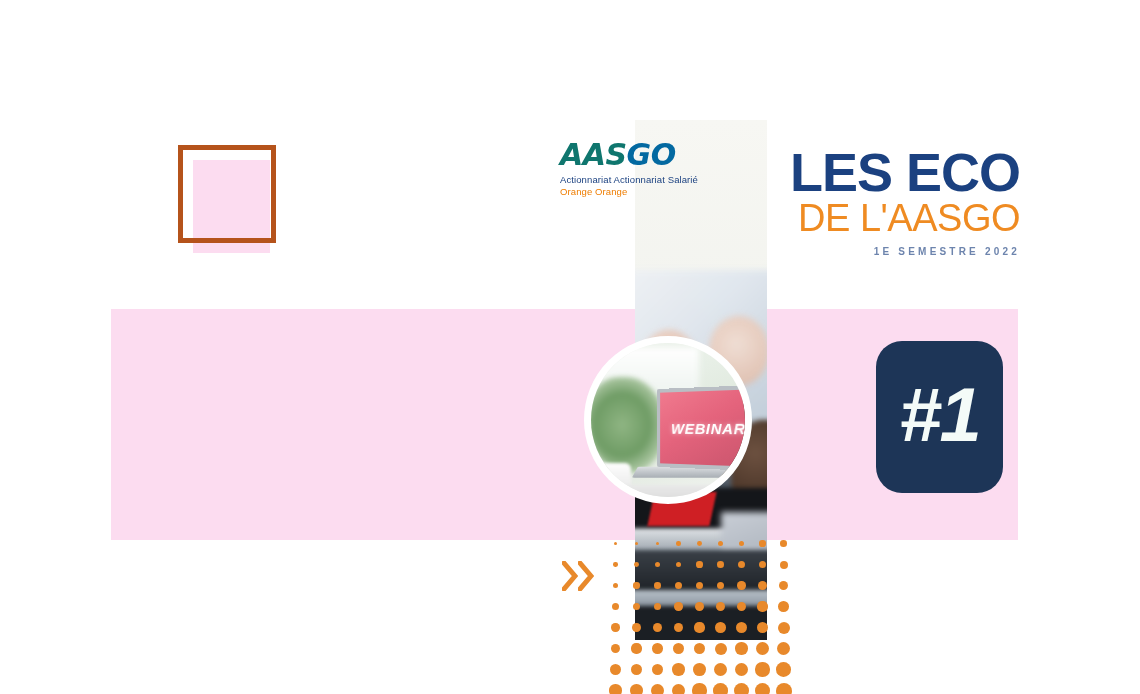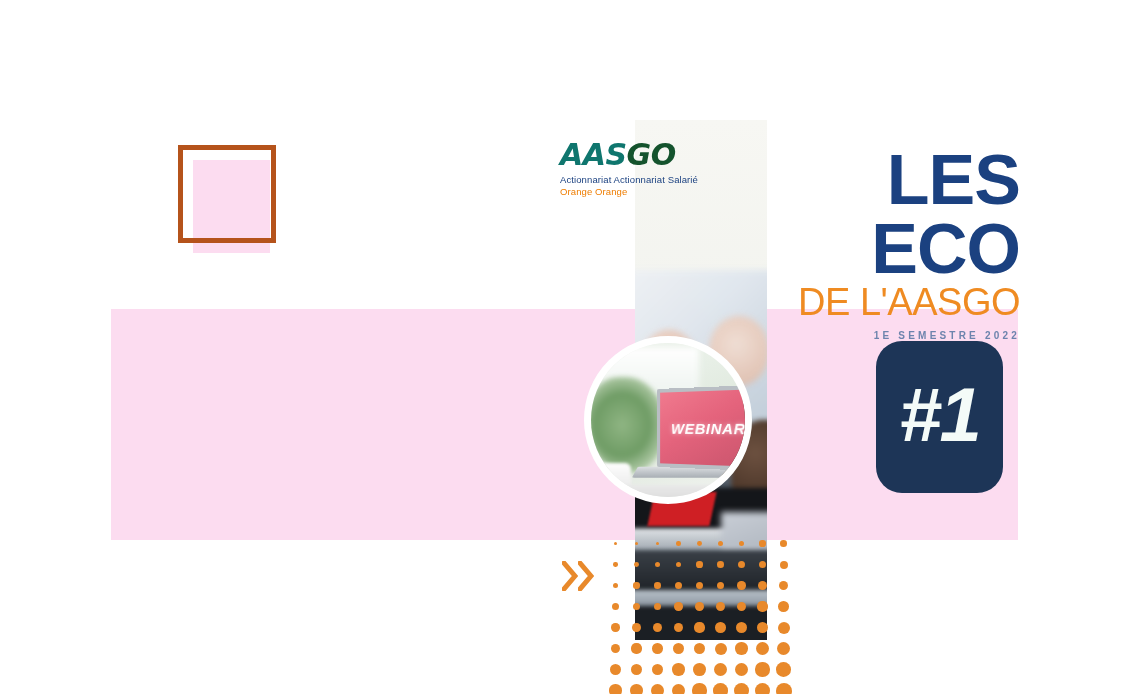--- a/index.html
+++ b/index.html
@@ -16,27 +16,27 @@
 
   
   .date-block{position:absolute;left:247px;top:198px;z-index:5;}
   .date-line1{font-size:24px;font-weight:bold;color:#1f4282;letter-spacing:0.4px;line-height:1.28;white-space:nowrap;}
   .date-line2{font-size:24px;font-weight:bold;color:#1f4282;letter-spacing:0.4px;line-height:1.28;white-space:nowrap;}
 
   
   .logo{position:absolute;left:560px;top:140px;z-index:6;}
   .logo-word{font-size:30px;font-weight:bold;font-style:italic;letter-spacing:-0.5px;line-height:1;font-family:"DejaVu Sans",sans-serif;}
   .logo-word .nv{color:#0f766e;}
-  .logo-word .og{color:#14532d;}
+  .logo-word .og{color:#0369a1;}
   .logo-sub1{font-size:9.5px;color:#1b4180;margin-top:4px;line-height:1.25;letter-spacing:0.1px;}
   .logo-sub2{font-size:9.5px;color:#ef7d00;line-height:1.25;letter-spacing:0.1px;}
 
   
   .masthead{position:absolute;left:770px;top:146px;z-index:6;text-align:right;width:250px;}
-  .mast-1{font-size:70px;font-weight:bold;color:#1b4180;line-height:0.98;letter-spacing:-1px;}
+  .mast-1{font-size:54px;font-weight:bold;color:#1b4180;line-height:0.98;letter-spacing:-1px;}
   .mast-2{font-size:38px;color:#ef8b22;line-height:1.02;letter-spacing:-0.5px;margin-top:0;}
   .mast-3{font-size:10px;color:#6d84ad;letter-spacing:3.2px;margin-top:8px;font-weight:bold;}
 
   
   .headline{position:absolute;left:178px;top:355px;width:360px;z-index:5;
             font-size:27px;color:#1f4282;line-height:1.52;letter-spacing:0.2px;}
 
   
   .badge{position:absolute;left:876px;top:341px;width:127px;height:152px;background:#1d3557;
          border-radius:26px;z-index:6;display:flex;align-items:center;justify-content:center;}

